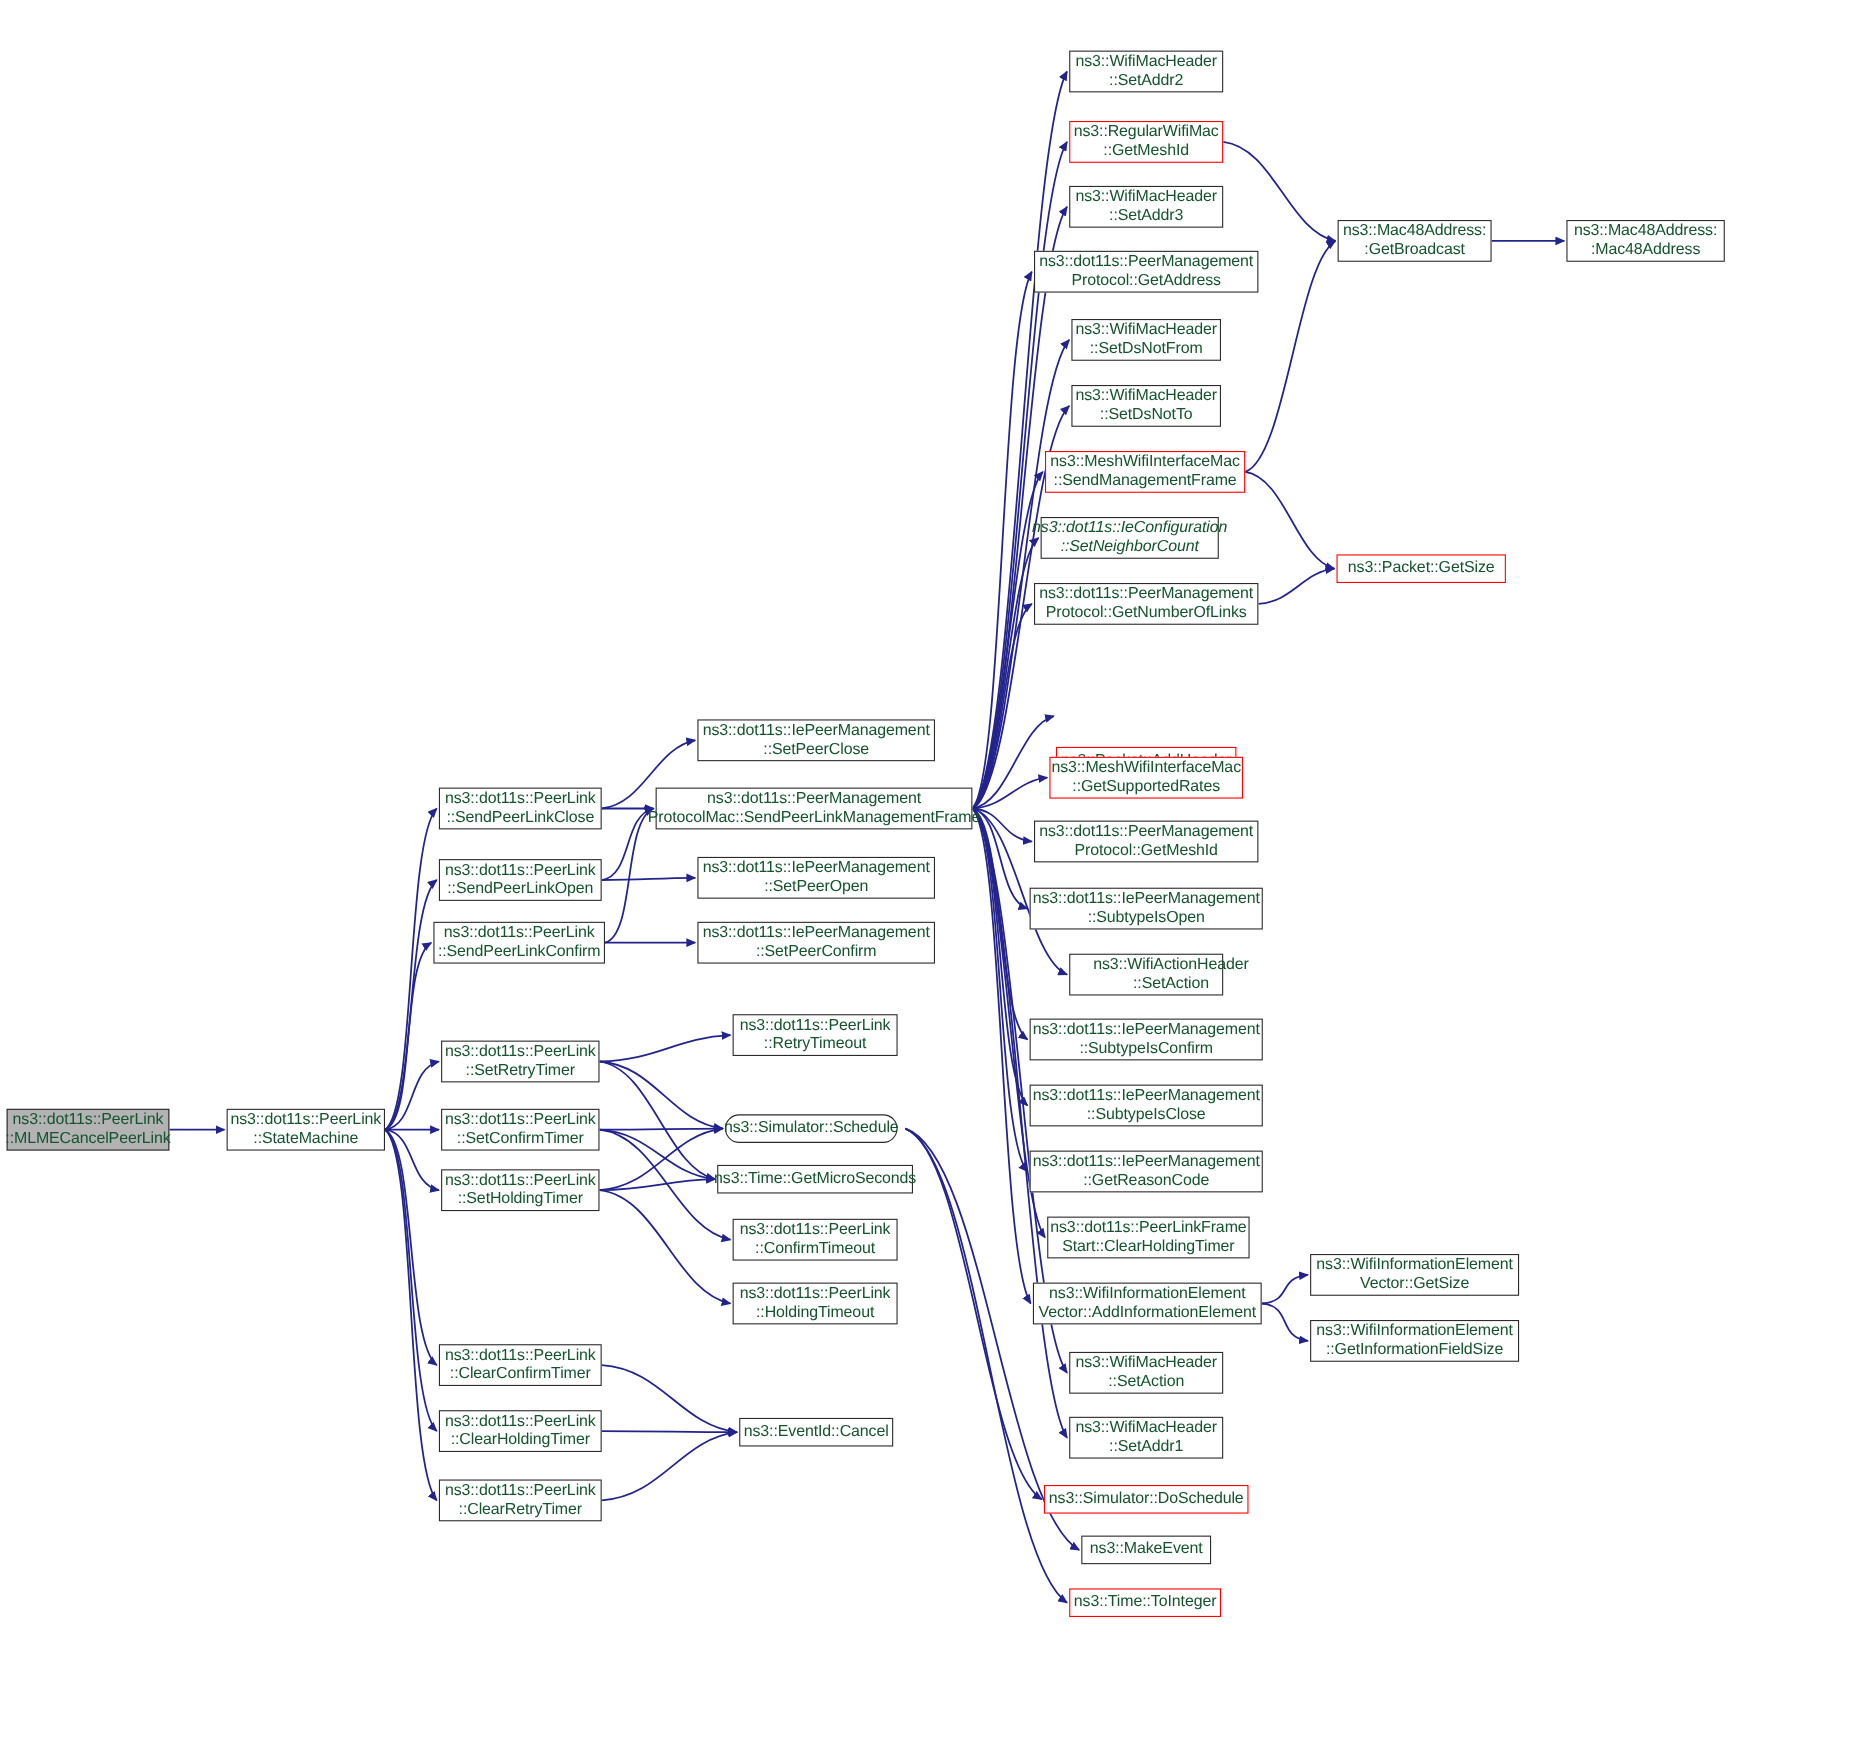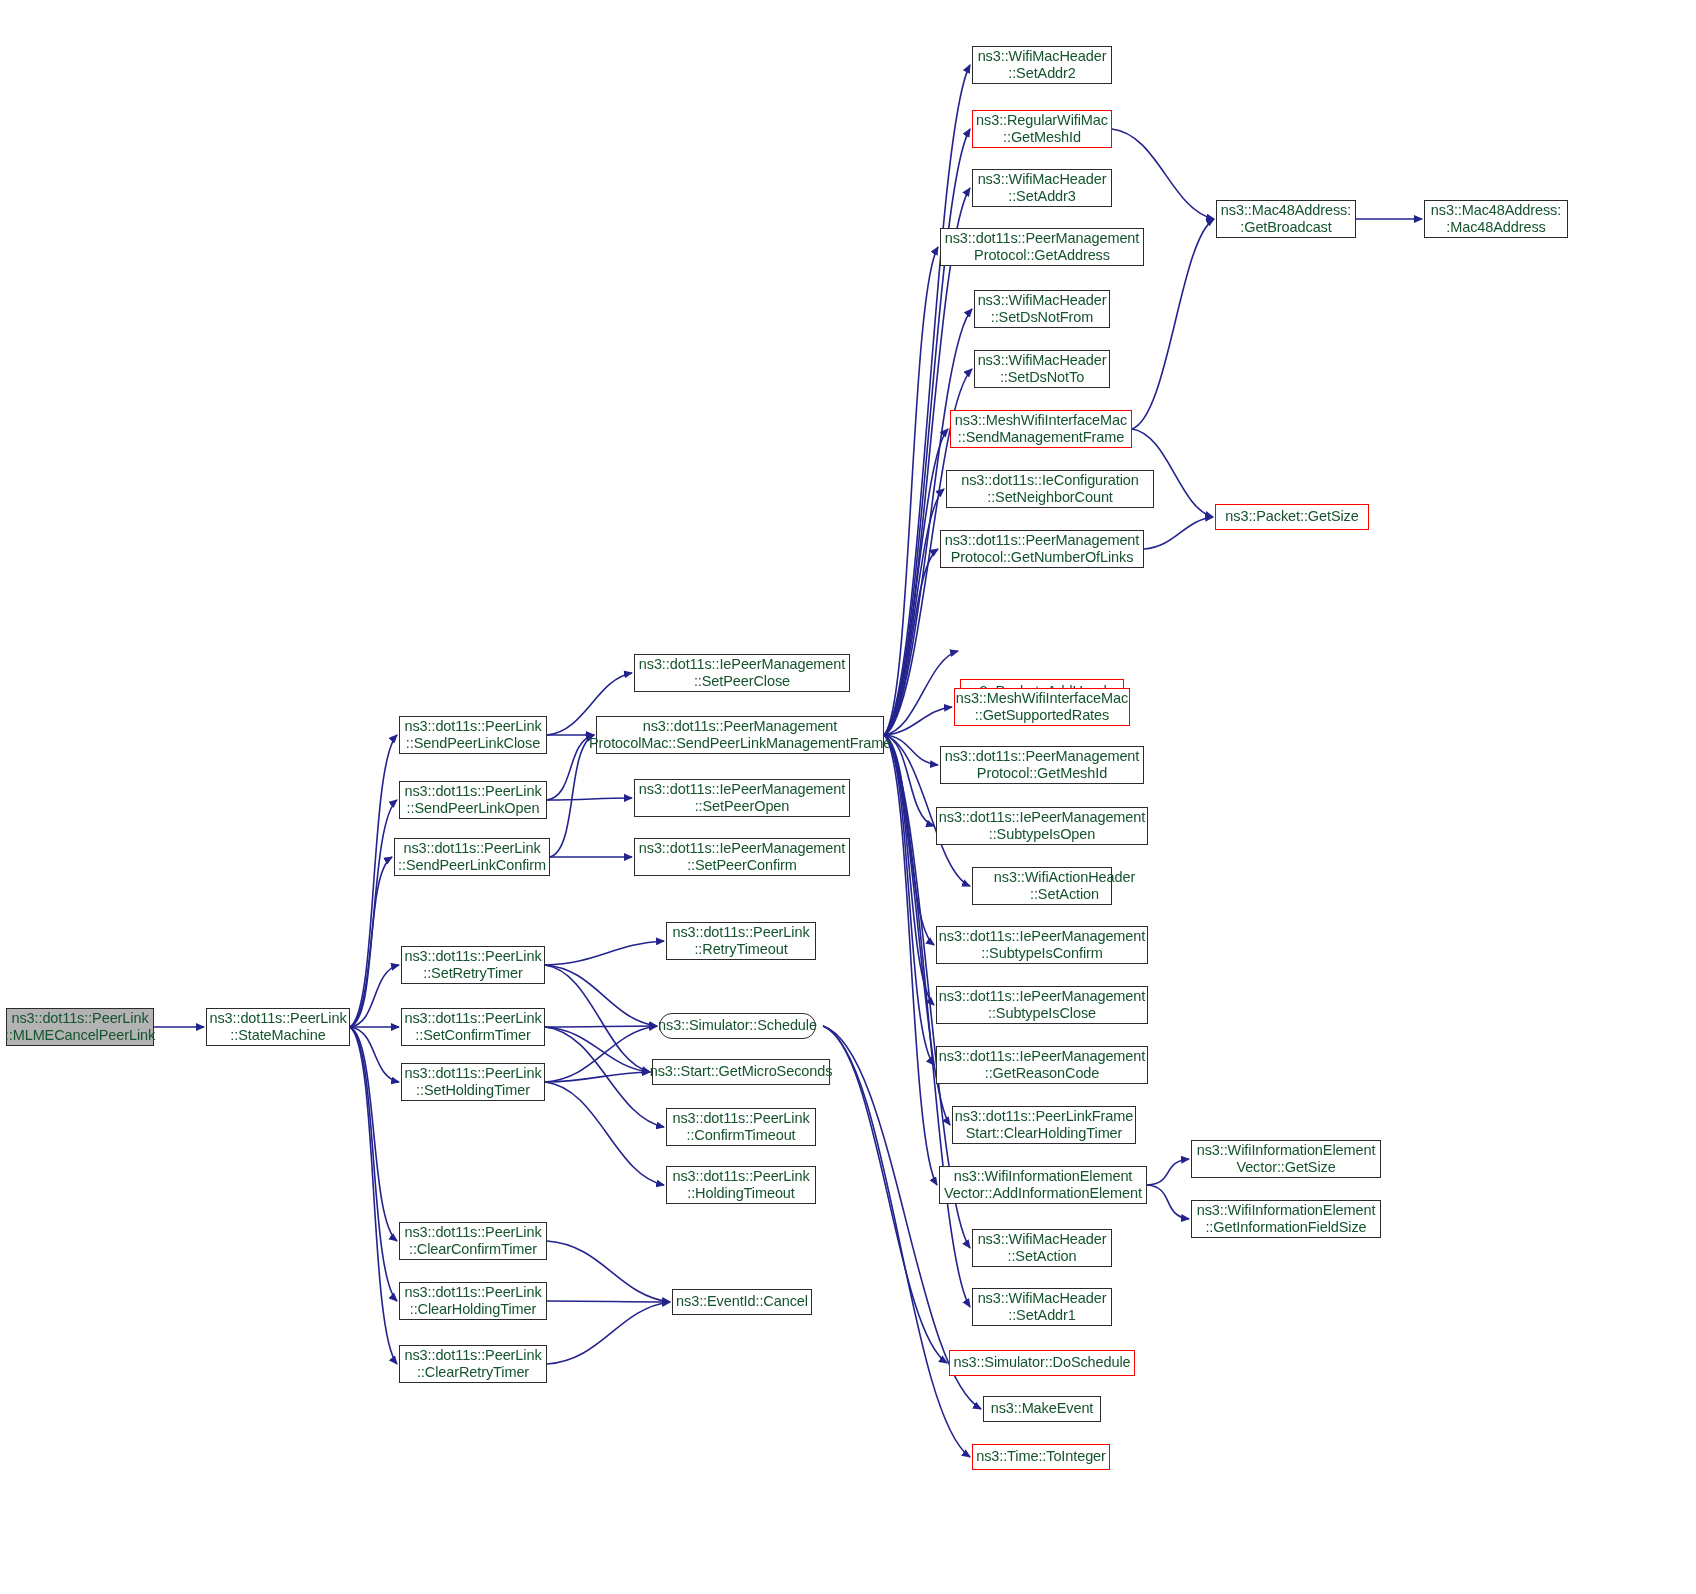--- a/index.html
+++ b/index.html
@@ -148,41 +148,41 @@
 ::SetPeerClose</div>
       <div class="node" style="left: 596px; top: 716px; width: 288px; height: 38px;">ns3::dot11s::PeerManagement
 ProtocolMac::SendPeerLinkManagementFrame</div>
       <div class="node" style="left: 634px; top: 779px; width: 216px; height: 38px;">ns3::dot11s::IePeerManagement
 ::SetPeerOpen</div>
       <div class="node" style="left: 634px; top: 838px; width: 216px; height: 38px;">ns3::dot11s::IePeerManagement
 ::SetPeerConfirm</div>
       <div class="node" style="left: 666px; top: 922px; width: 150px; height: 38px;">ns3::dot11s::PeerLink
 ::RetryTimeout</div>
       <div class="node" style="left: 659px; top: 1013px; width: 157px; height: 26px; border-radius: 13px;">ns3::Simulator::Schedule</div>
-      <div class="node" style="left: 652px; top: 1059px; width: 178px; height: 26px;">ns3::Start::GetMicroSeconds</div>
+      <div class="node" style="left: 652px; top: 1059px; width: 178px; height: 26px;">ns3::Time::GetMicroSeconds</div>
       <div class="node" style="left: 666px; top: 1108px; width: 150px; height: 38px;">ns3::dot11s::PeerLink
 ::ConfirmTimeout</div>
       <div class="node" style="left: 666px; top: 1166px; width: 150px; height: 38px;">ns3::dot11s::PeerLink
 ::HoldingTimeout</div>
       <div class="node" style="left: 672px; top: 1289px; width: 140px; height: 26px;">ns3::EventId::Cancel</div>
       <div class="node" style="left: 972px; top: 46px; width: 140px; height: 38px;">ns3::WifiMacHeader
 ::SetAddr2</div>
       <div class="node red" style="left: 972px; top: 110px; width: 140px; height: 38px;">ns3::RegularWifiMac
 ::GetMeshId</div>
       <div class="node" style="left: 972px; top: 169px; width: 140px; height: 38px;">ns3::WifiMacHeader
 ::SetAddr3</div>
       <div class="node" style="left: 940px; top: 228px; width: 204px; height: 38px;">ns3::dot11s::PeerManagement
 Protocol::GetAddress</div>
       <div class="node" style="left: 974px; top: 290px; width: 136px; height: 38px;">ns3::WifiMacHeader
 ::SetDsNotFrom</div>
       <div class="node" style="left: 974px; top: 350px; width: 136px; height: 38px;">ns3::WifiMacHeader
 ::SetDsNotTo</div>
       <div class="node red" style="left: 950px; top: 410px; width: 182px; height: 38px;">ns3::MeshWifiInterfaceMac
 ::SendManagementFrame</div>
-      <div class="node" style="left: 946px; top: 470px; width: 208px; height: 38px;">ns3::dot11s::IeConfiguration
+      <div class="node" style="left: 946px; top: 470px; width: 162px; height: 38px; font-style: italic;">ns3::dot11s::IeConfiguration
 ::SetNeighborCount</div>
       <div class="node" style="left: 940px; top: 530px; width: 204px; height: 38px;">ns3::dot11s::PeerManagement
 Protocol::GetNumberOfLinks</div>
       <div class="node red" style="left: 960px; top: 638px; width: 164px; height: 26px; margin-top: 41px;">ns3::Packet::AddHeader</div>
       <div class="node red" style="left: 954px; top: 688px; width: 176px; height: 38px;">ns3::MeshWifiInterfaceMac
 ::GetSupportedRates</div>
       <div class="node" style="left: 940px; top: 746px; width: 204px; height: 38px;">ns3::dot11s::PeerManagement
 Protocol::GetMeshId</div>
       <div class="node" style="left: 936px; top: 807px; width: 212px; height: 38px;">ns3::dot11s::IePeerManagement
 ::SubtypeIsOpen</div>

